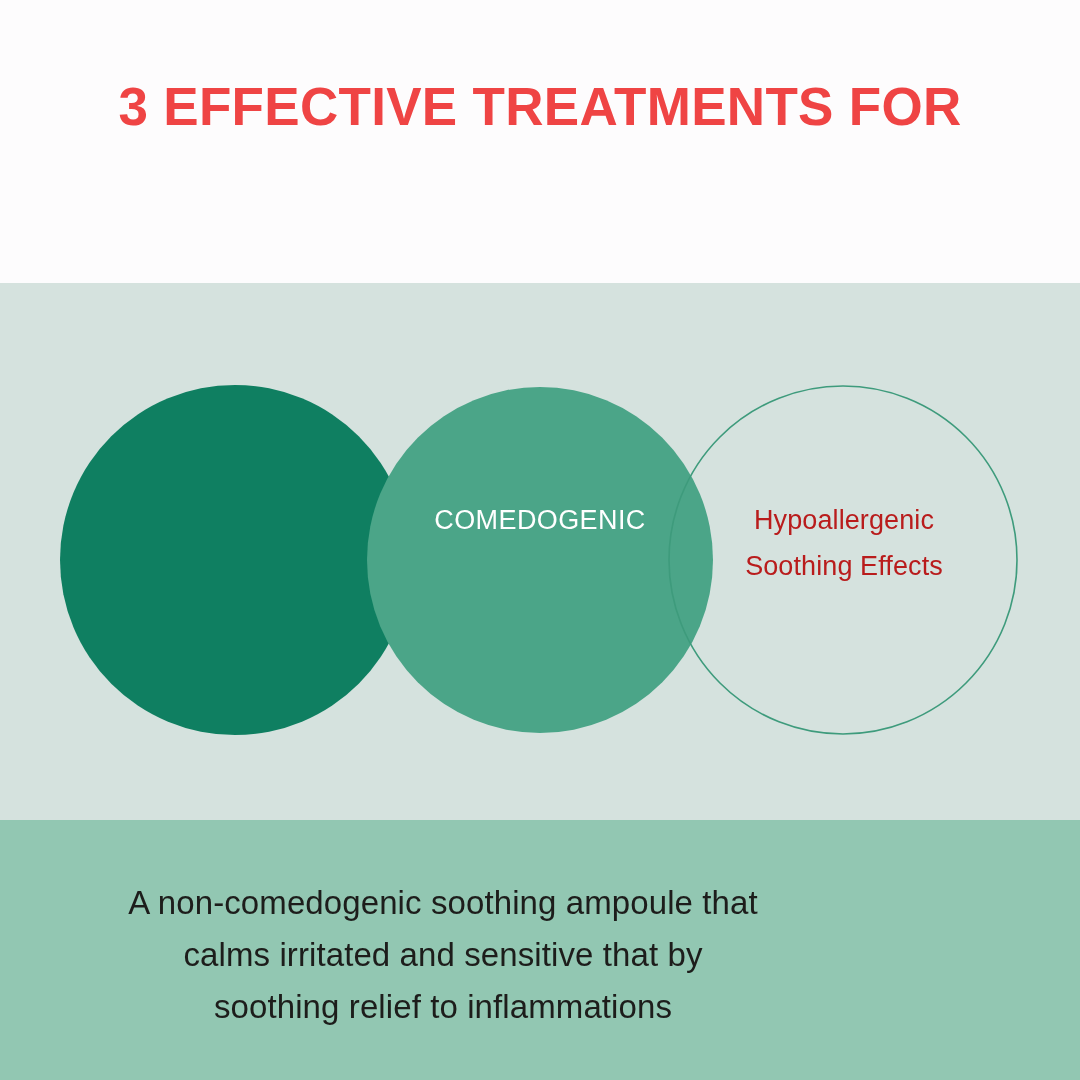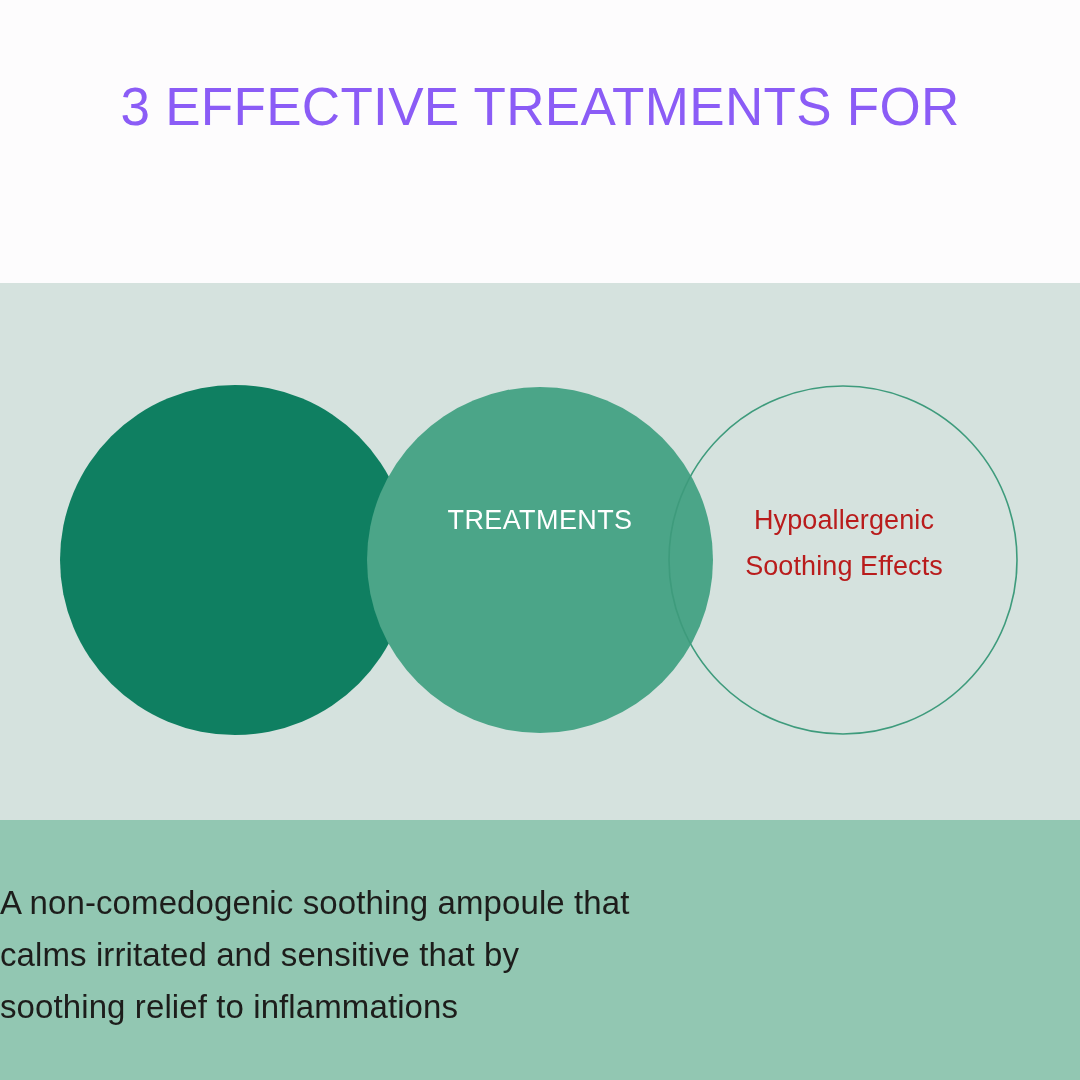--- a/index.html
+++ b/index.html
@@ -35,25 +35,25 @@
   .title-block {
     position: absolute;
     left: 0;
     top: 72px;
     width: 1080px;
     text-align: center;
   }
   .title-line {
     display: block;
     font-family: "Liberation Sans", sans-serif;
-    font-weight: 400;
+    font-weight: 700;
     font-size: 53px;
     line-height: 70px;
     letter-spacing: 0.3px;
-    color: #8b5cf6;
+    color: #ef4444;
     white-space: nowrap;
   }
 
   
   .band-venn {
     position: absolute;
     left: 0;
     top: 283px;
     width: 1080px;
     height: 537px;
@@ -119,21 +119,21 @@
     top: 820px;
     width: 1080px;
     height: 260px;
     background: #92C7B2;
   }
   .caption-block {
     position: absolute;
     left: 0;
     top: 57px;
     width: 886px;
-    text-align: left;
+    text-align: center;
   }
   .caption-line {
     display: block;
     font-family: "Liberation Sans", sans-serif;
     font-weight: 400;
     font-size: 33px;
     line-height: 52px;
     letter-spacing: 0.1px;
     color: #1D1D1B;
     white-space: nowrap;
@@ -153,21 +153,21 @@
   <div class="band-venn">
 
     <svg class="venn-svg" viewBox="0 0 1080 537" width="1080" height="537">
       <circle cx="235" cy="277" r="175" fill="#0F7F61"></circle>
       <circle cx="540" cy="277" r="173" fill="#4BA588"></circle>
       <circle cx="843" cy="277" r="174" fill="none" stroke="#3E9B7C" stroke-width="1.6"></circle>
     </svg>
 
 
     <div class="circle-label label-2">
-      <span class="lbl-line">TREATMENTS</span>
+      <span class="lbl-line">COMEDOGENIC</span>
     </div>
 
     <div class="circle-label label-3">
       <span class="lbl-line">Hypoallergenic</span>
       <span class="lbl-line">Soothing Effects</span>
     </div>
 
   </div>
 
   <div class="band-caption">

